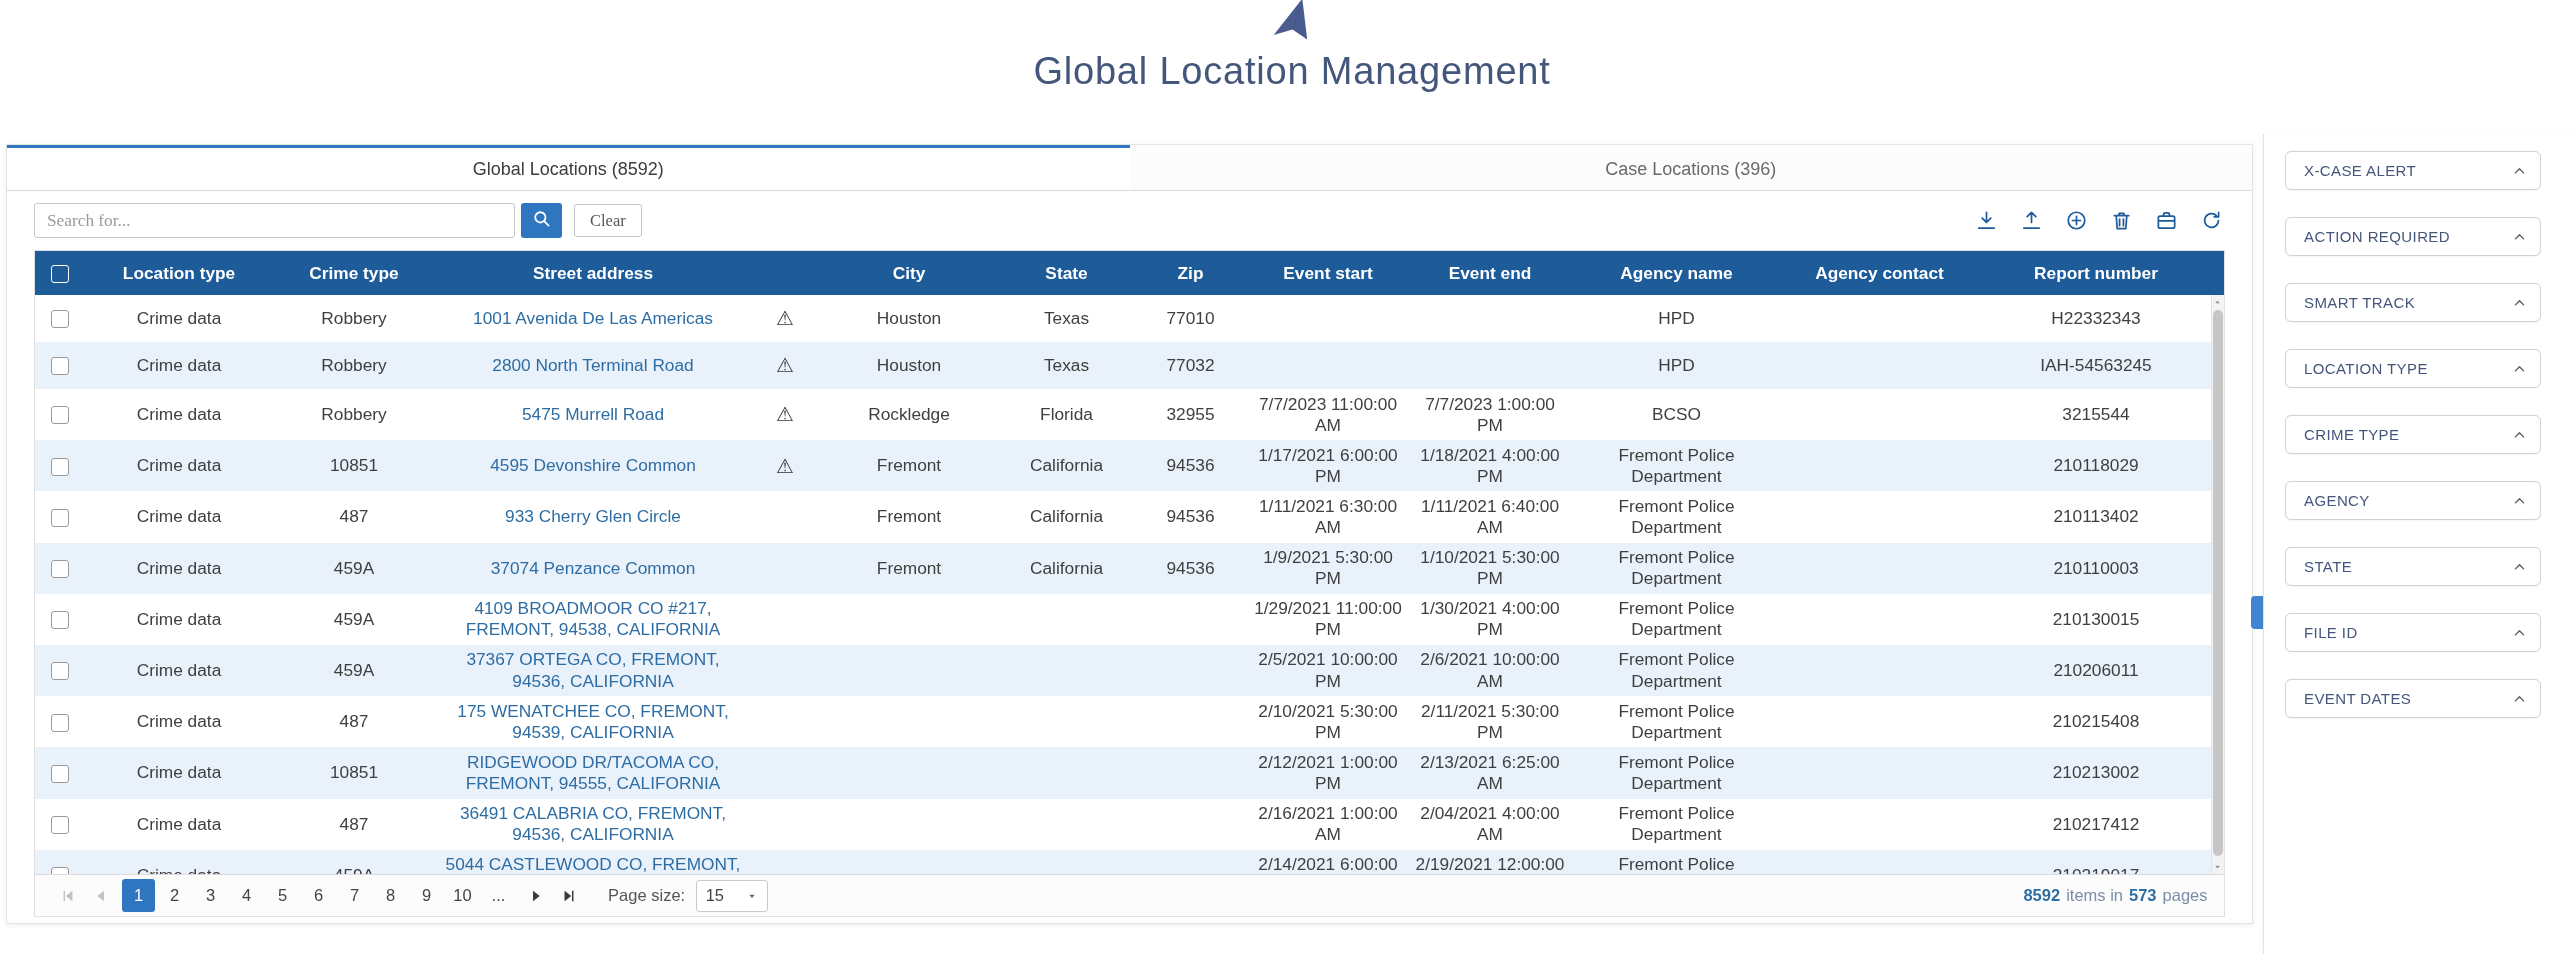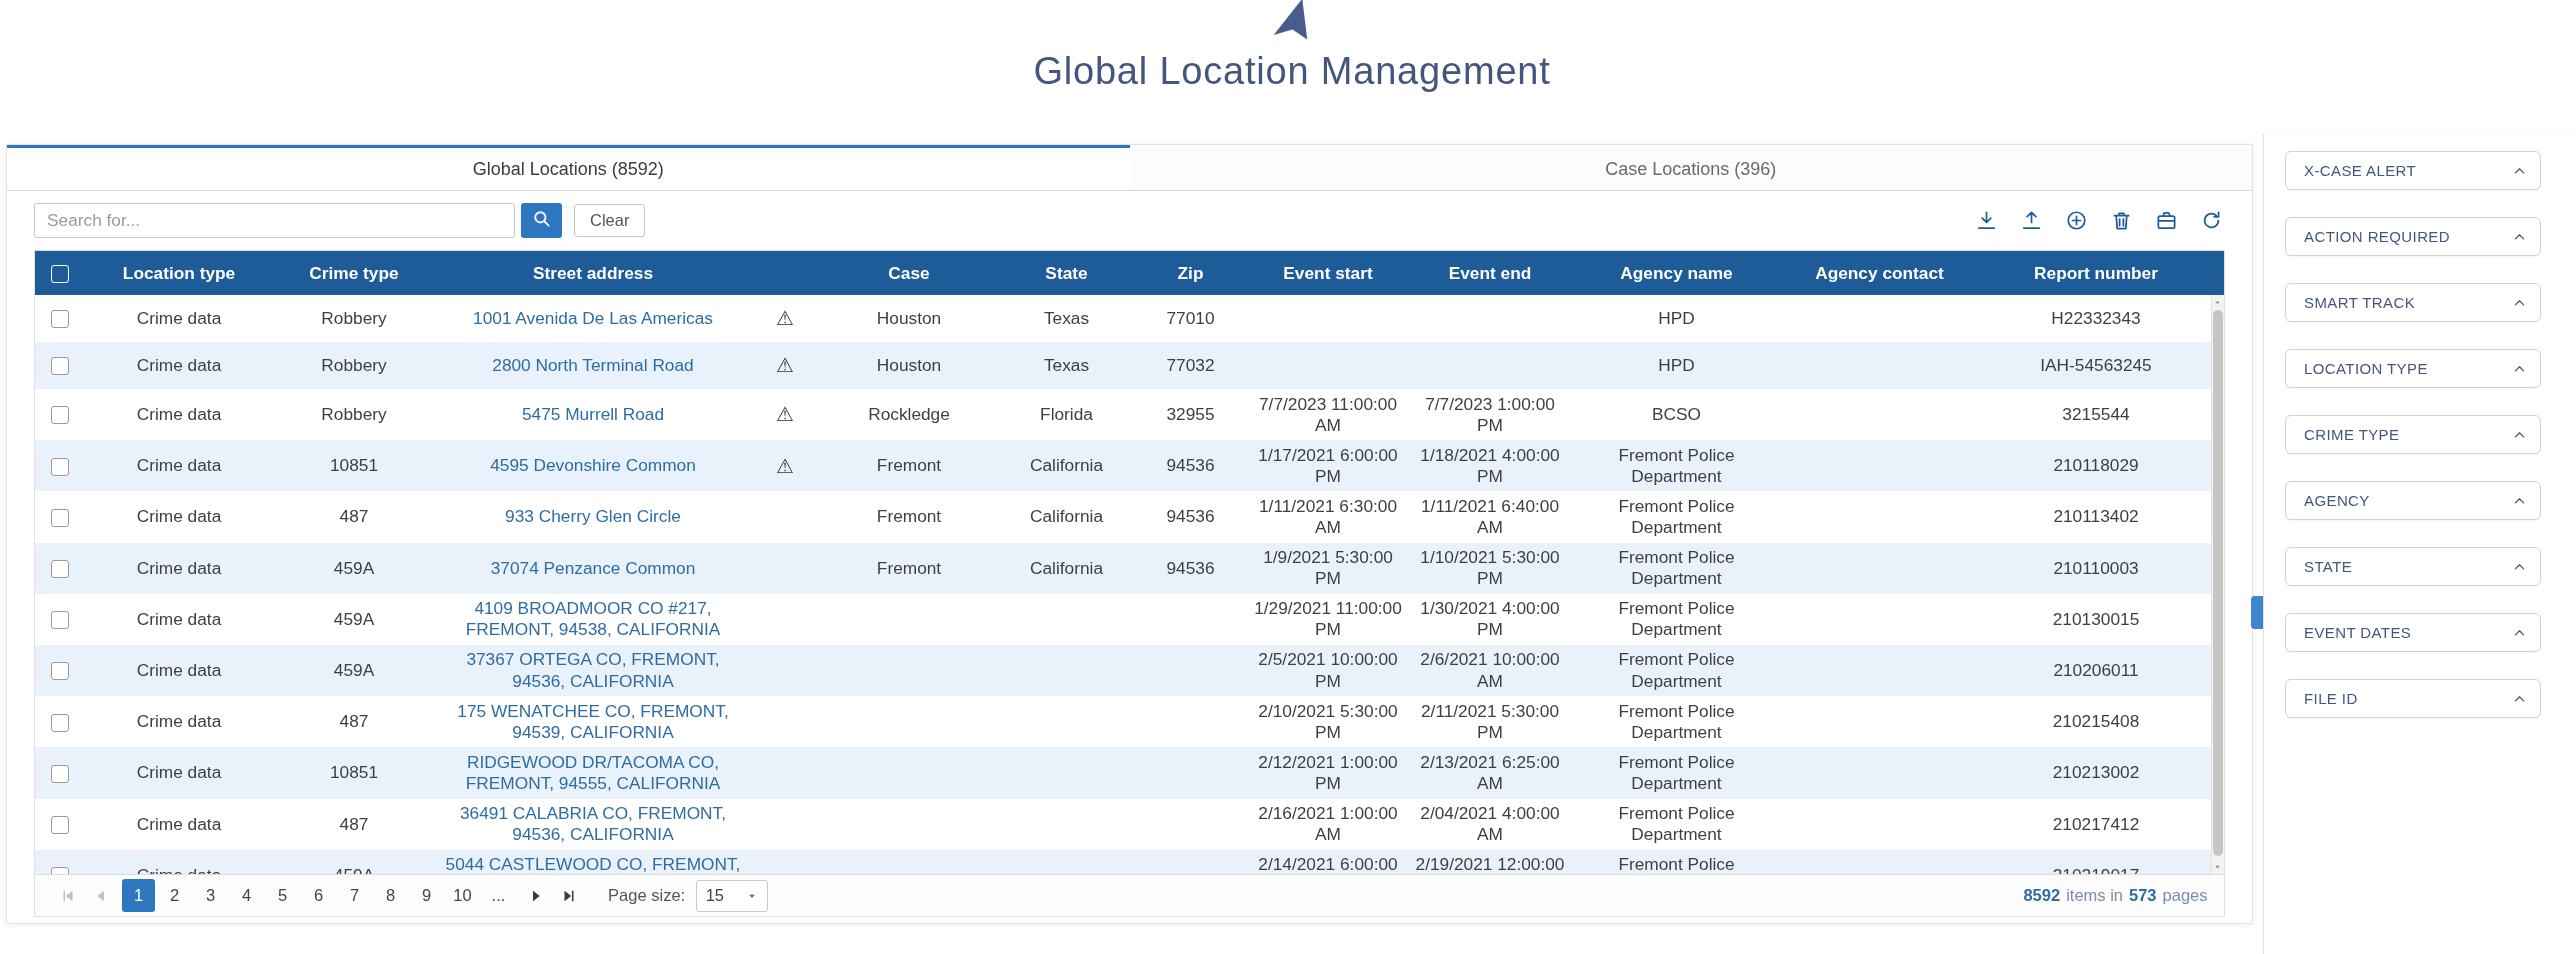--- a/index.html
+++ b/index.html
@@ -20,21 +20,21 @@
     position:absolute;left:6px;top:144px;width:2247px;height:780px;background:#fff;
     border:0.8px solid #e4e4e4;box-shadow:0 0.8px 6px rgba(0,0,0,.07);
     display:flex;flex-direction:column;box-sizing:border-box;
   }
   .tabs{display:flex;height:45px;flex:0 0 auto;border-bottom:0.8px solid #dadada;}
   .tab{
     flex:1 1 50%;display:flex;align-items:center;justify-content:center;font-size:18px;color:#6a6a6a;
     border-top:3px solid transparent;box-sizing:border-box;cursor:pointer;background:#fcfcfc;
   }
   .tab.active{background:#fff;color:#3c3c3c;border-top-color:var(--accent);}
-  .controls{display:flex;align-items:center;flex:0 0 auto;padding:12px 27px;}
+  .controls{display:flex;align-items:center;flex:0 0 auto;padding:12px 27px;font-family:Liberation Serif, serif;}
   .search-input{
     width:481px;height:35px;box-sizing:border-box;border:0.8px solid #c6c6c6;border-radius:3px;
     padding:0 12px;font-size:17.3px;color:#333;font-family:inherit;outline:none;
   }
   .search-input::placeholder{color:#9b9b9b;}
   .search-btn{
     width:41px;height:35px;margin-left:6px;background:var(--accent);border:none;border-radius:3px;
     display:flex;align-items:center;justify-content:center;cursor:pointer;color:#fff;
   }
   .clear-btn{
@@ -200,21 +200,21 @@
             <col class="c-contact">
             <col class="c-report">
         </colgroup>
         <tbody>
             <tr>
           <th><input type="checkbox" class="cb hdr" style=""></th>
           <th>Location type</th>
           <th>Crime type</th>
           <th>Street address</th>
           <th></th>
-          <th>Case</th>
+          <th>City</th>
           <th>State</th>
           <th>Zip</th>
           <th>Event start</th>
           <th>Event end</th>
           <th>Agency name</th>
           <th>Agency contact</th>
           <th>Report number</th>
         </tr>
       </tbody>
         </table>
@@ -541,29 +541,29 @@
   </div>
     <div class="accordion">
     <span class="accordion-label">STATE</span>
     <span class="chev">
       <svg viewBox="0 0 22 22" fill="none" stroke="currentColor" stroke-width="2" stroke-linecap="round" stroke-linejoin="round">
         <polyline points="5 14.5 11 8.5 17 14.5"></polyline>
       </svg>
     </span>
   </div>
     <div class="accordion">
+    <span class="accordion-label">FILE ID</span>
+    <span class="chev">
+      <svg viewBox="0 0 22 22" fill="none" stroke="currentColor" stroke-width="2" stroke-linecap="round" stroke-linejoin="round">
+        <polyline points="5 14.5 11 8.5 17 14.5"></polyline>
+      </svg>
+    </span>
+  </div>
+    <div class="accordion">
     <span class="accordion-label">EVENT DATES</span>
     <span class="chev">
       <svg viewBox="0 0 22 22" fill="none" stroke="currentColor" stroke-width="2" stroke-linecap="round" stroke-linejoin="round">
         <polyline points="5 14.5 11 8.5 17 14.5"></polyline>
       </svg>
     </span>
   </div>
-    <div class="accordion">
-    <span class="accordion-label">FILE ID</span>
-    <span class="chev">
-      <svg viewBox="0 0 22 22" fill="none" stroke="currentColor" stroke-width="2" stroke-linecap="round" stroke-linejoin="round">
-        <polyline points="5 14.5 11 8.5 17 14.5"></polyline>
-      </svg>
-    </span>
-  </div>
   </aside>
 
 
 </body></html>

